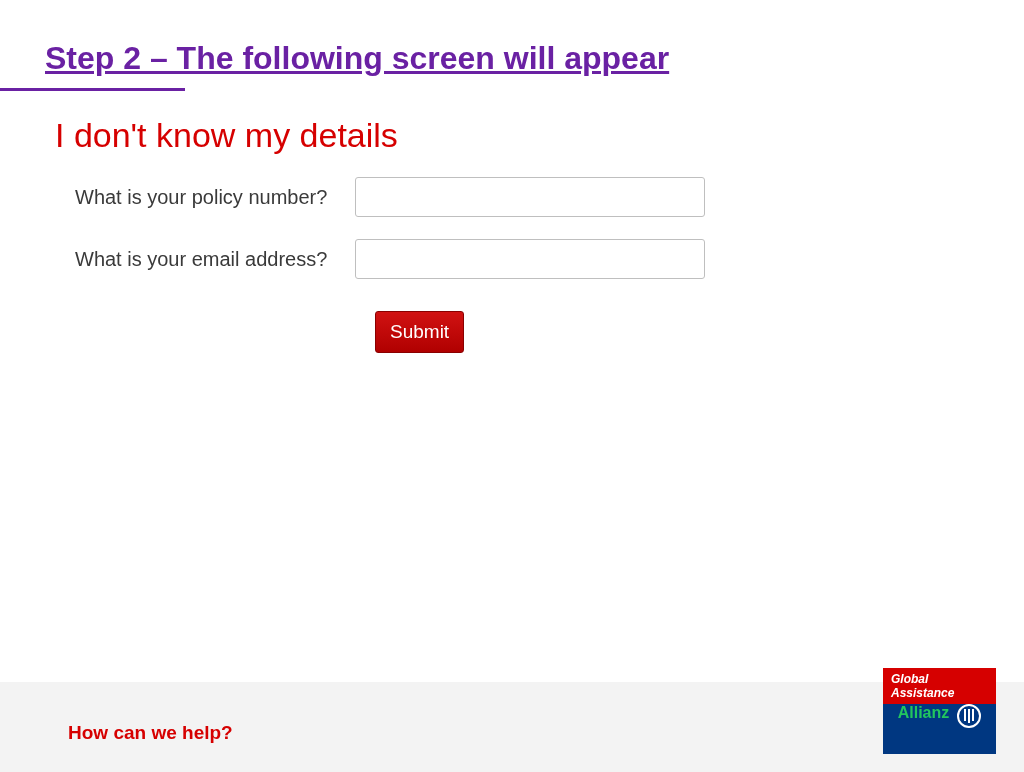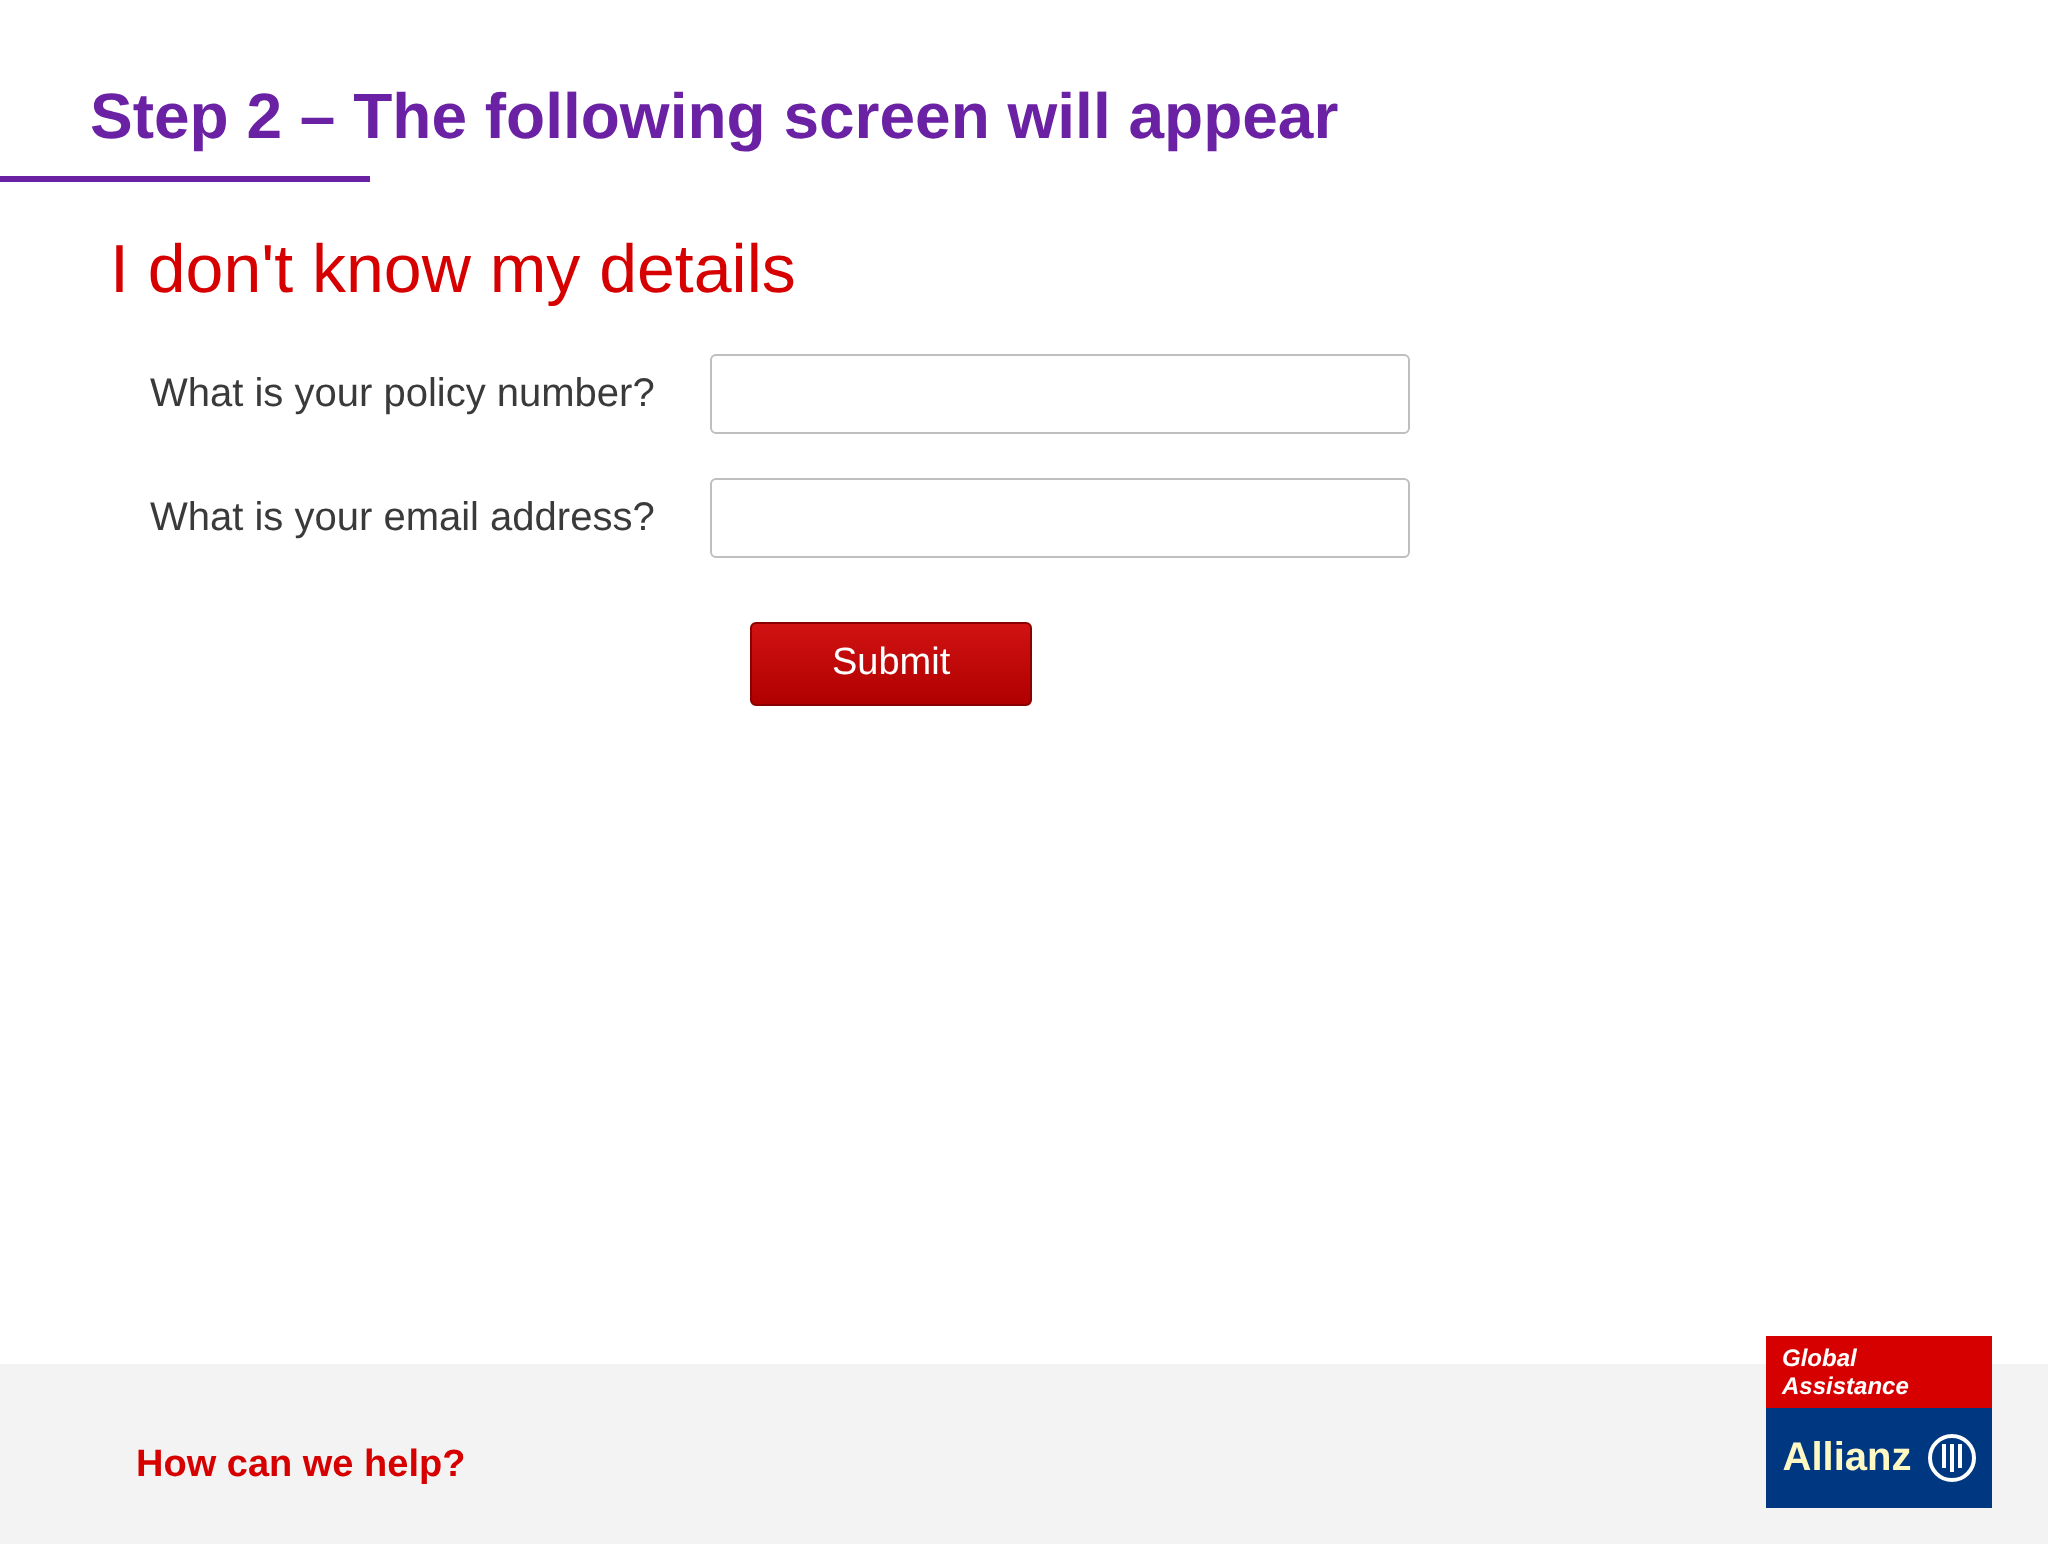--- a/index.html
+++ b/index.html
@@ -7,20 +7,21 @@
   .slide { position: relative; width: 1024px; height: 772px; }
 
   
   .step-title {
     position: absolute;
     left: 45px;
     top: 40px;
     font-size: 32px;
     font-weight: bold;
     color: #6a21a3;
+    text-decoration: underline;
   }
   .title-underline {
     position: absolute;
     left: 0;
     top: 88px;
     width: 185px;
     height: 3px;
     background: #6a21a3;
   }
 
@@ -52,21 +53,21 @@
     padding: 0 8px;
     font-size: 16px;
   }
   .submit-row { margin-top: 32px; margin-left: 320px; }
   .submit-btn {
     background: linear-gradient(#d11212, #b00000);
     color: #fff;
     border: 1px solid #8a0000;
     border-radius: 3px;
     font-size: 19px;
-    padding: 9px 40px;
+    padding: 9px 14px;
     cursor: pointer;
   }
 
   
   .footer-bar {
     position: absolute;
     left: 0;
     bottom: 0;
     width: 1024px;
     height: 90px;
@@ -87,27 +88,26 @@
     background: #d60000;
     color: #fff;
     font-size: 12px;
     font-weight: bold;
     font-style: italic;
     text-align: left;
     padding: 4px 8px;
   }
   .allianz-main {
     background: #003781;
-    color: #fef9c3;
+    color: #22c55e;
     display: flex;
-    align-items: center;
     justify-content: center;
     gap: 8px;
     height: 50px;
-    font-size: 20px;
+    font-size: 16px;
     font-weight: bold;
   }
   .allianz-icon {
     display: inline-flex;
     align-items: center;
     justify-content: center;
     width: 24px;
     height: 24px;
     border: 2px solid #fff;
     border-radius: 50%;

